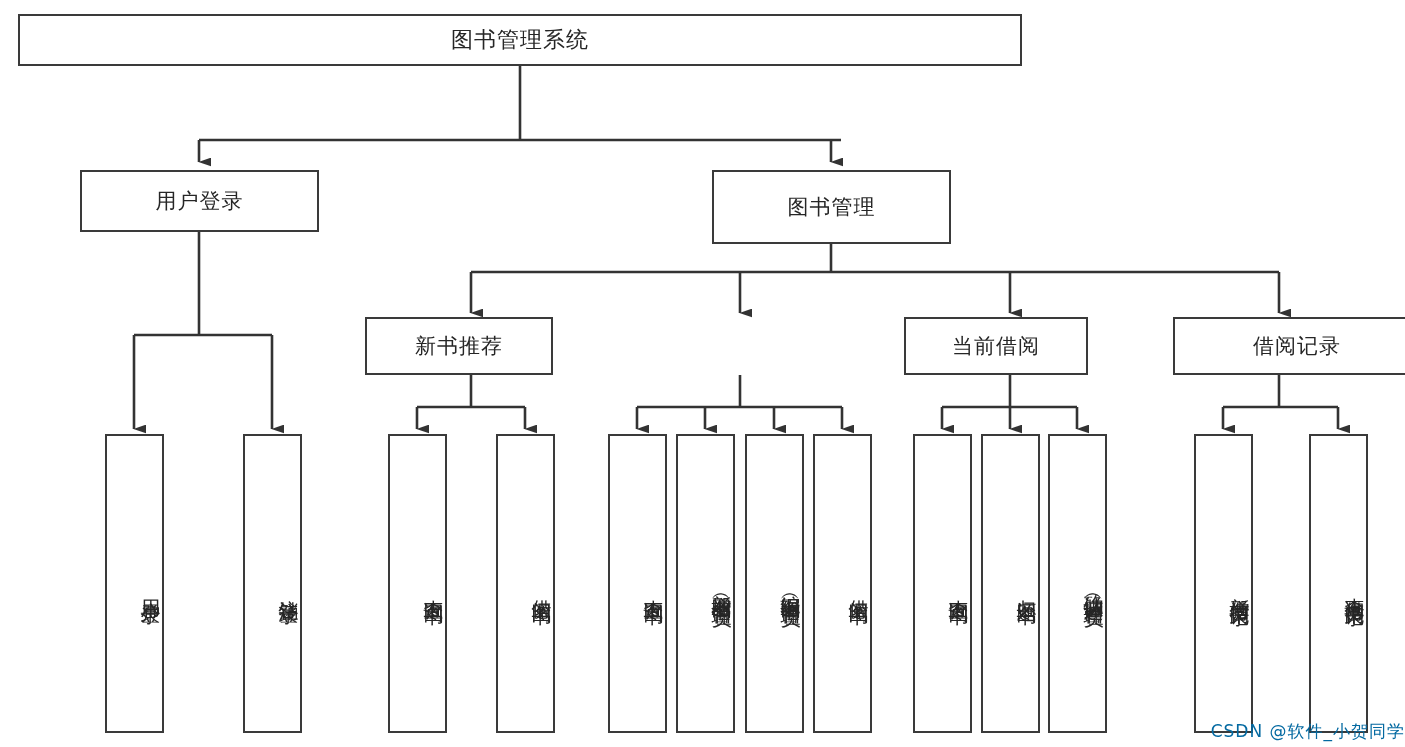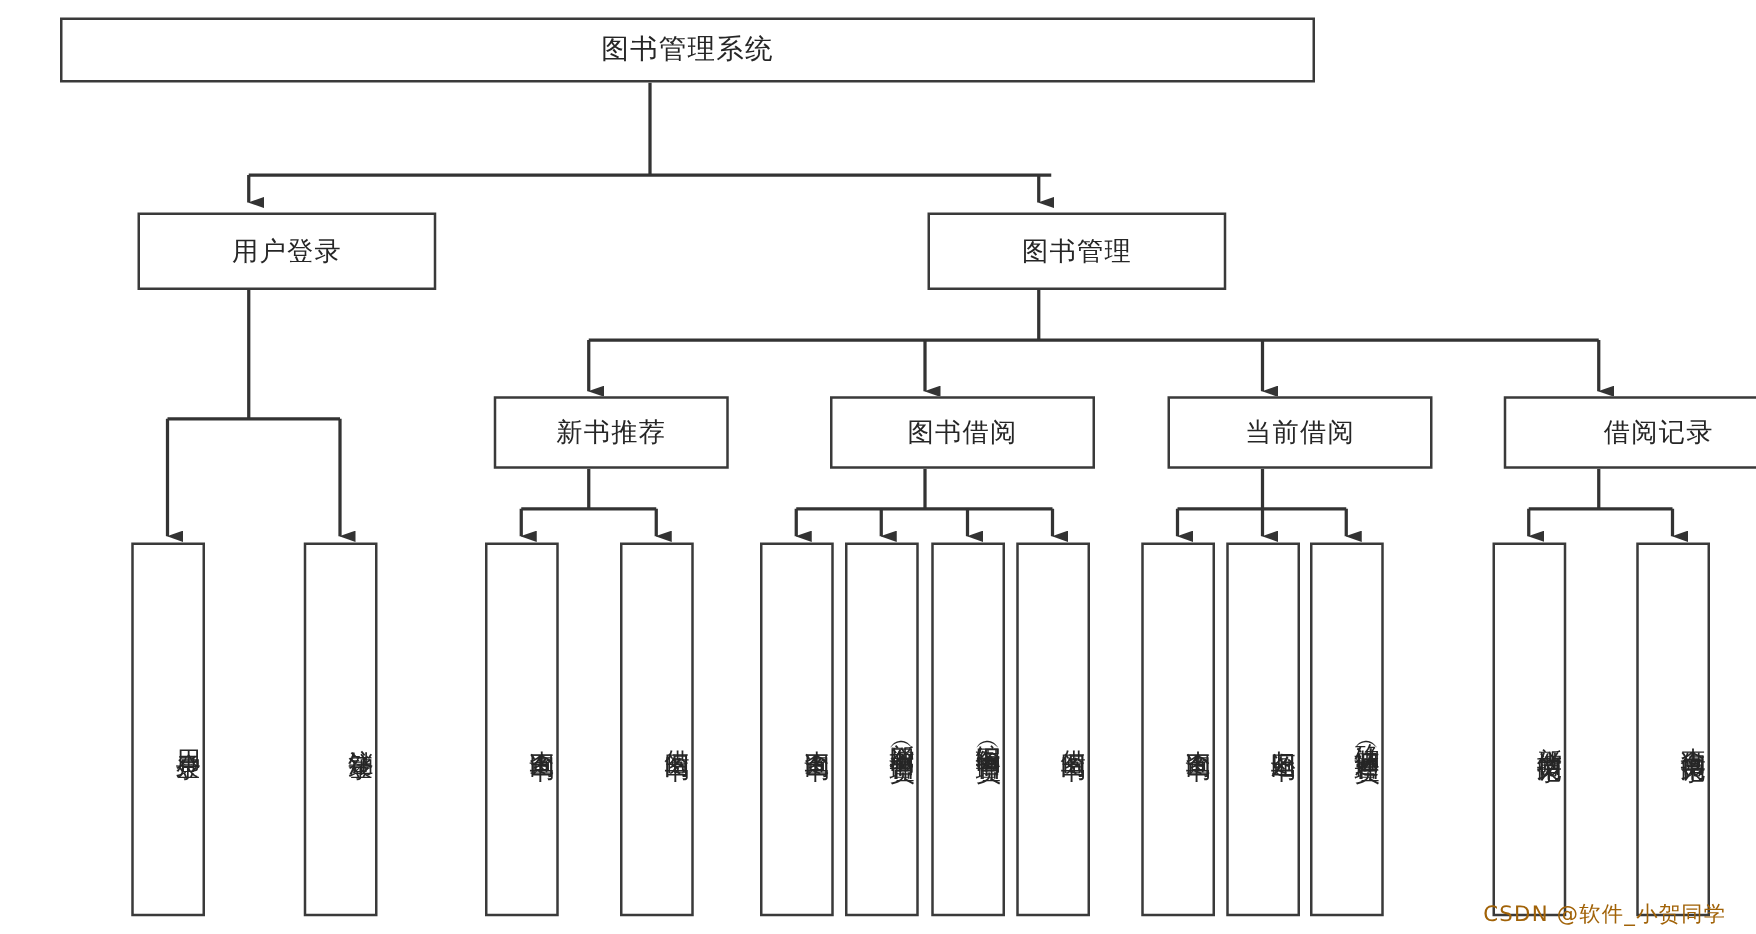--- a/index.html
+++ b/index.html
@@ -25,21 +25,20 @@
     border:2px solid #3a3a3a;
     display:flex;
     align-items:center;
     justify-content:center;
     color:#262626;
     line-height:1.18;
   }
   .node.h-node{
     font-size:21px;
     letter-spacing:1px;
-    margin-left:30px;
   }
   .node.root{
     font-size:22px;
   }
   .node.v-node{
     writing-mode:vertical-rl;
     text-orientation:upright;
     font-size:20px;
     letter-spacing:2px;
     align-items:flex-start;
@@ -47,24 +46,24 @@
     padding-top:8px;
   }
   .node.v-node .vtext{
     writing-mode:vertical-rl;
     text-orientation:upright;
     display:block;
     white-space:nowrap;
   }
   .watermark{
     position:absolute;
-    right:24px;
+    right:0;
     bottom:4px;
     font-size:17px;
-    color:#a16207;
+    color:#0369a1;
     letter-spacing:1px;
     white-space:nowrap;
     font-family:"DejaVu Sans","Liberation Sans",sans-serif;
   }
 </style>
 </head>
 <body>
 
 <div id="diagram">
 
@@ -119,31 +118,28 @@
     </g>
   </svg>
 
   <div class="node h-node root" style="left:18px;top:14px;width:1004px;height:52px;">
     <span>图书管理系统</span>
   </div>
 
   <div class="node h-node" style="left:80px;top:170px;width:239px;height:62px;">
     <span>用户登录</span>
   </div>
-  <div class="node h-node" style="left:712px;top:170px;width:239px;height:62px;">
+  <div class="node h-node" style="left:712px;top:170px;width:239px;height:74px;">
     <span>图书管理</span>
   </div>
 
   <div class="node h-node" style="left:365px;top:317px;width:188px;height:58px;">
     <span>新书推荐</span>
   </div>
-  <div class="node h-node" style="left:634px;top:317px;width:212px;height:58px;">
-    <span>图书借阅</span>
-  </div>
-  <div class="node h-node" style="left:904px;top:317px;width:212px;height:58px;">
+  <div class="node h-node" style="left:904px;top:317px;width:184px;height:58px;">
     <span>当前借阅</span>
   </div>
   <div class="node h-node" style="left:1173px;top:317px;width:248px;height:58px;">
     <span>借阅记录</span>
   </div>
 
   <div class="node v-node" style="left:105px;top:434px;width:59px;height:299px;">
     <span class="vtext">用户登录</span>
   </div>
   <div class="node v-node" style="left:243px;top:434px;width:59px;height:299px;">

